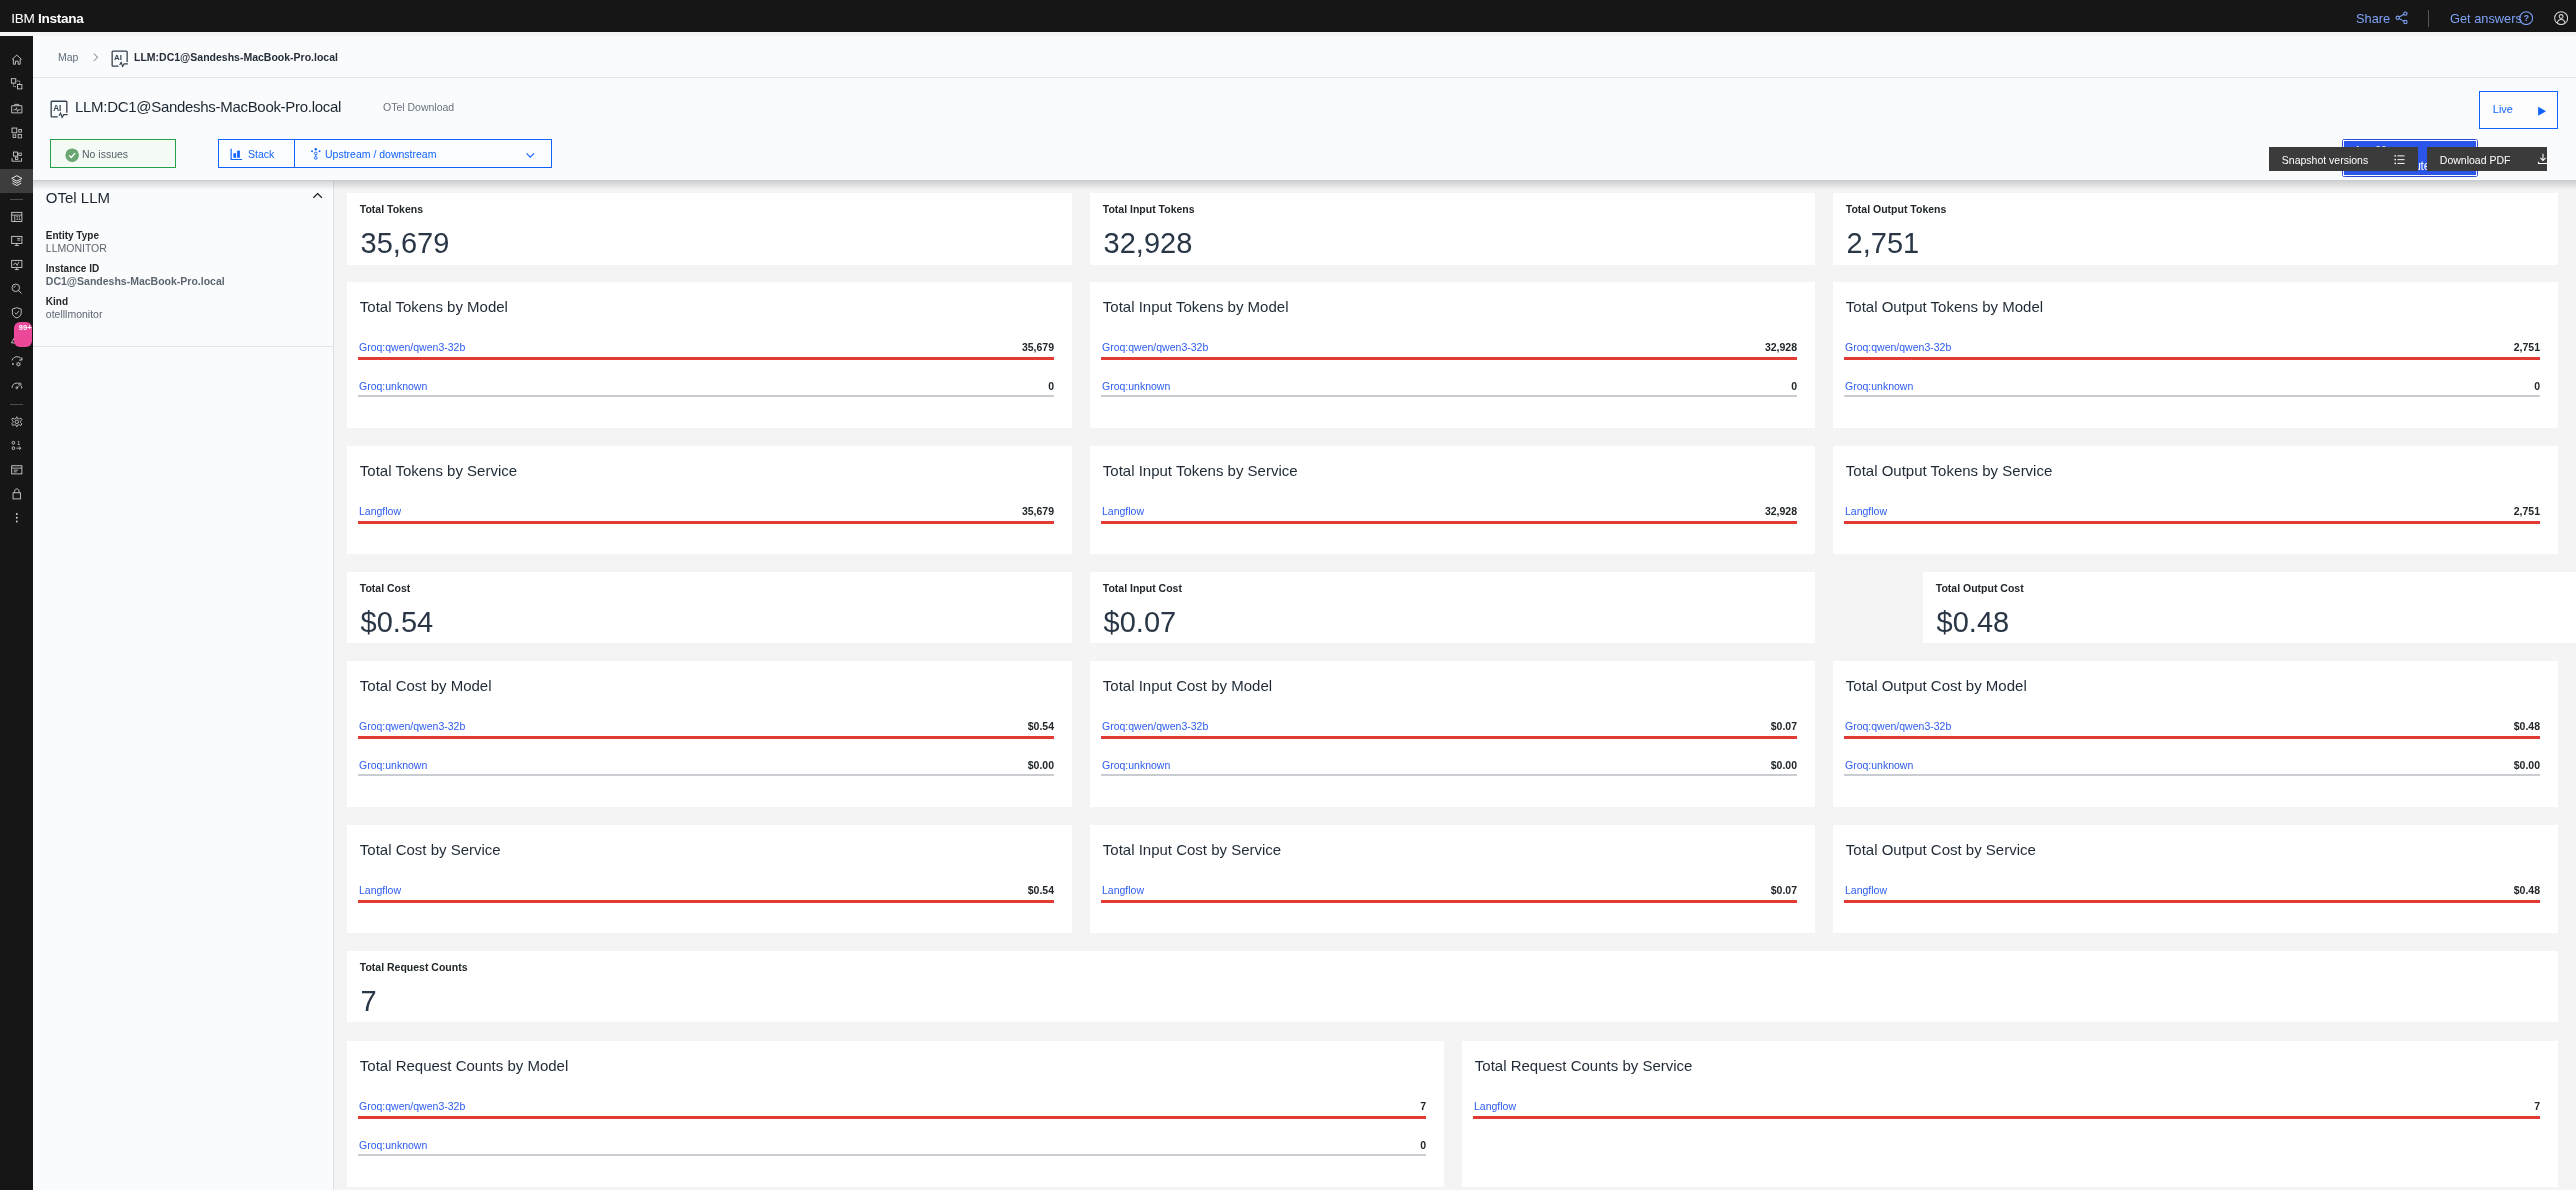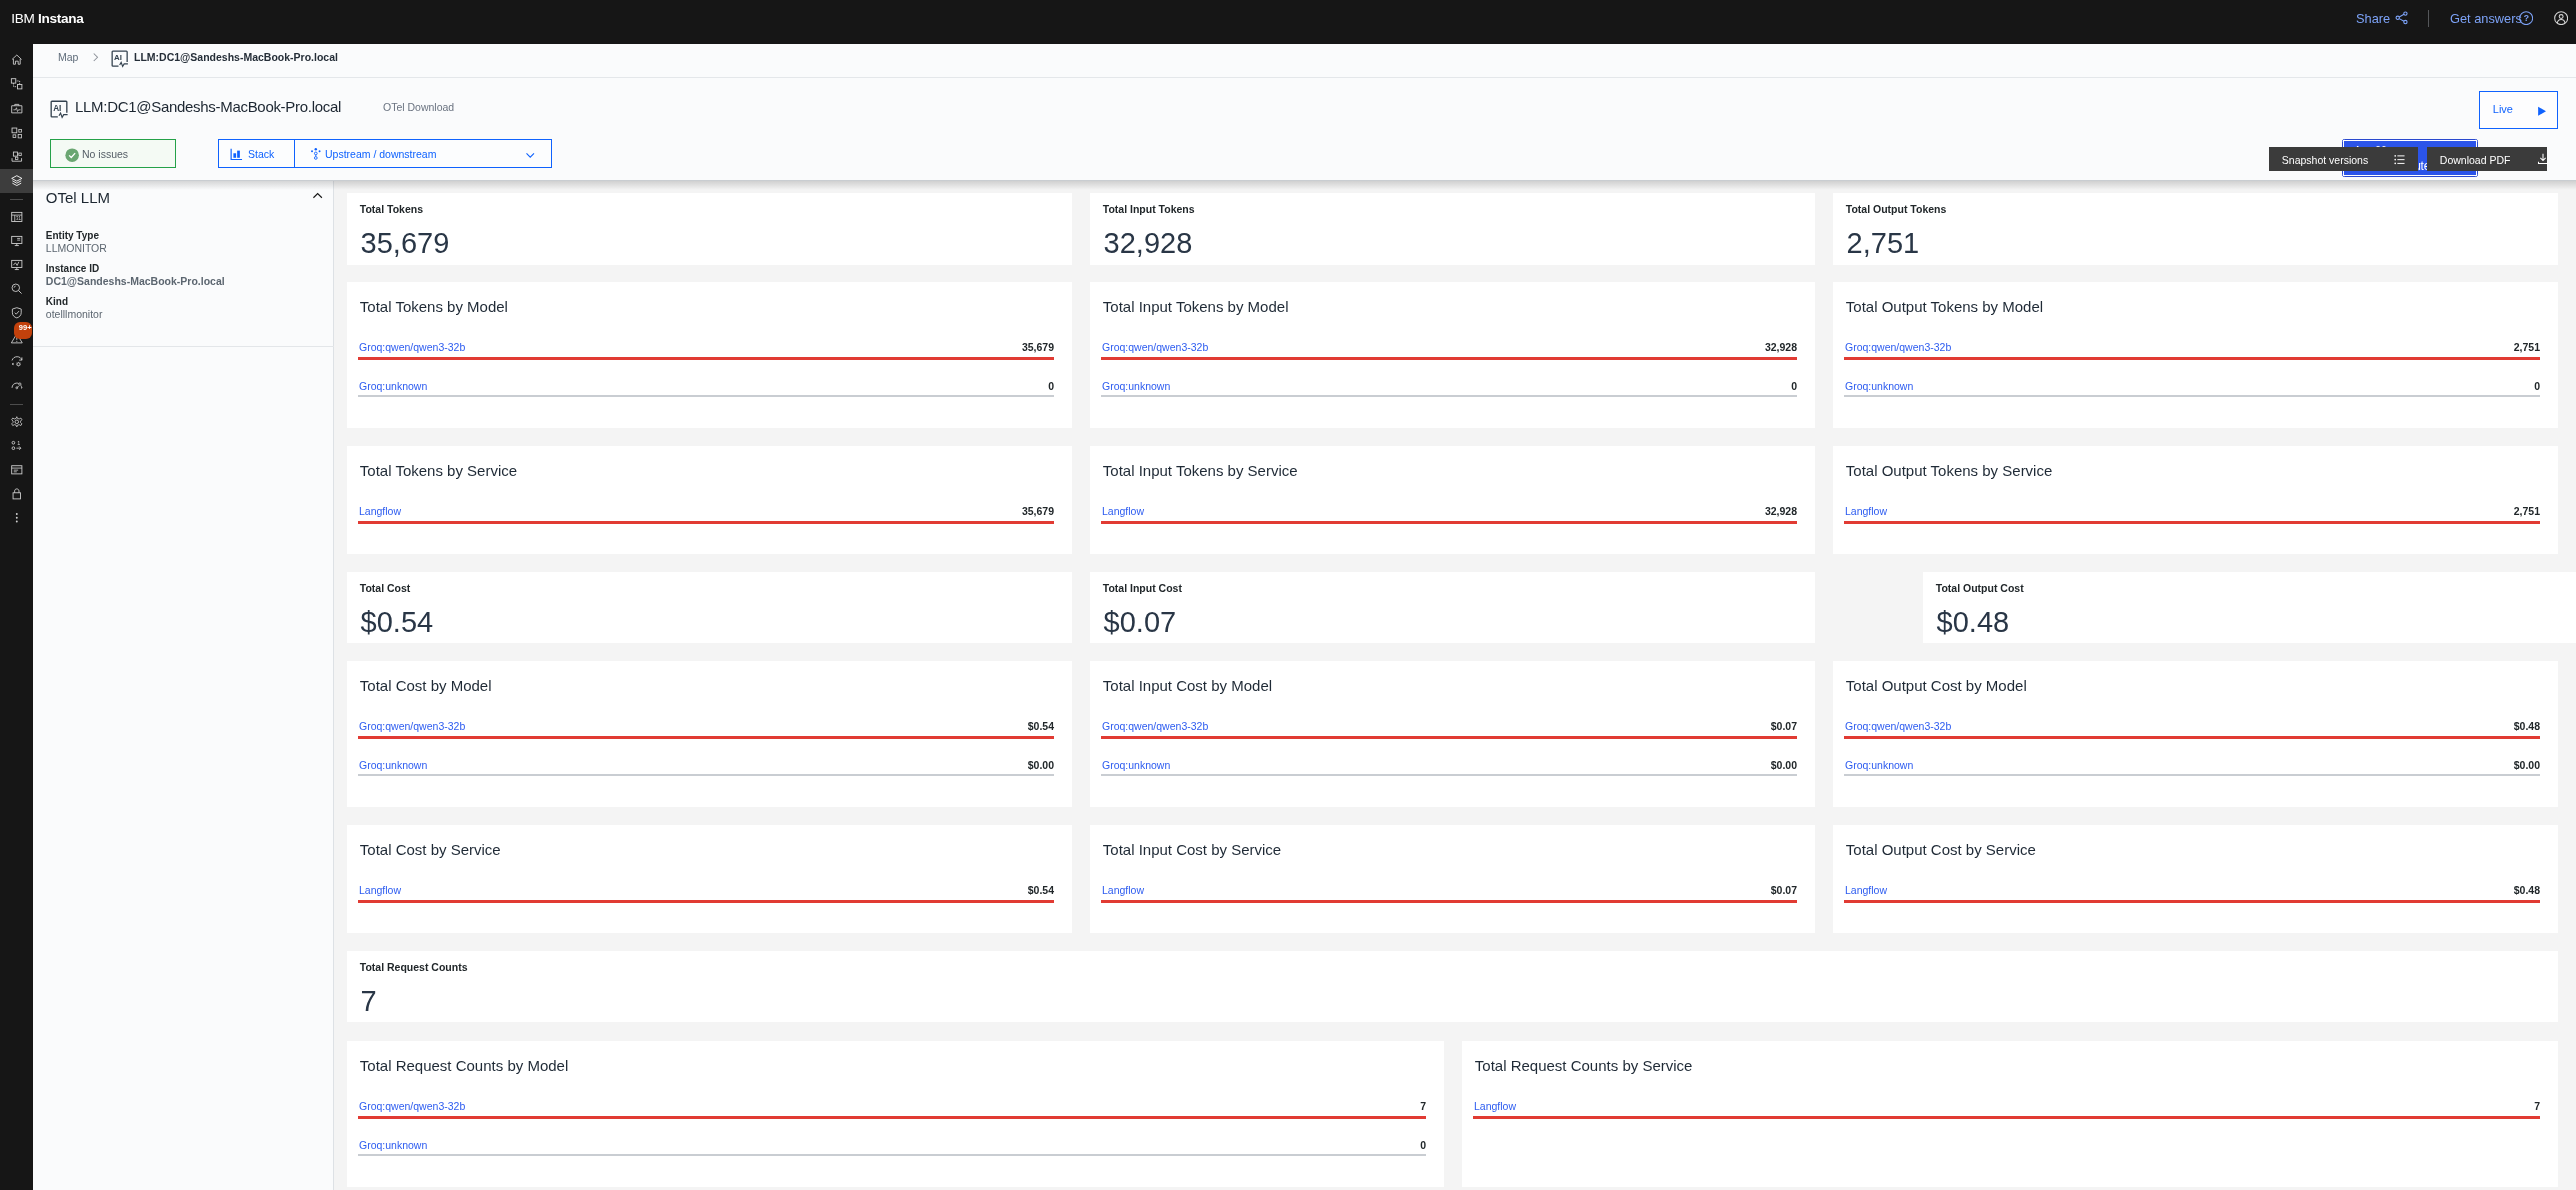--- a/index.html
+++ b/index.html
@@ -1,29 +1,29 @@
 <!DOCTYPE html>
 <html style="font-size:12px"><head>
 <meta charset="utf-8">
 <style>
 * { margin:0; padding:0; box-sizing:border-box; }
 html,body { width:2576px; height:1190px; }
 body { font-family:"Liberation Sans", sans-serif; background:#f4f4f4; position:relative; overflow:hidden; }
 .abs { position:absolute; }
 
-#topbar { position:absolute; left:0; top:0; width:2576px; height:44px; background:#161616; z-index:30; }
+#topbar { position:absolute; left:0; top:0; width:2576px; height:32px; background:#161616; z-index:30; }
 .brand { position:absolute; left:11.3px; top:10.5px; font-size:13.6px; color:#fff; letter-spacing:-0.3px; }
 .brand b { font-weight:700; }
 .hlink { position:absolute; top:10.5px; font-size:12.8px; color:#7da3f8; }
 
 #sidebar { position:absolute; left:0; top:36px; width:33px; height:1154px; background:#161616; z-index:25; }
 #sidebar .sel { position:absolute; left:0; top:133px; width:33px; height:24px; background:#3d3d3d; }
 .sic { position:absolute; left:9.8px; width:13.6px; height:13.6px; }
 .sdiv { position:absolute; left:9.8px; width:13.6px; height:0.8px; background:#4d4d4d; }
-.badge99 { position:absolute; left:14.3px; top:286px; width:17.3px; height:17px; background:#c2410c; border-radius:6px; color:#fff; font-size:7.5px; font-weight:700; text-align:right; line-height:11.3px; z-index:2; }
+.badge99 { position:absolute; left:14.3px; top:286px; width:17.3px; height:25px; background:#ec4899; border-radius:6px; color:#fff; font-size:7.5px; font-weight:700; text-align:right; line-height:11.3px; z-index:2; }
 
 #hdrbg { position:absolute; left:33px; top:36px; width:2543px; height:145px; background:#fafbfc; z-index:8; }
 #hdr { position:absolute; left:0; top:0; width:2576px; height:181px; z-index:10; }
 #hdr .bcrow { position:absolute; left:33px; top:36px; width:2543px; height:42px; border-bottom:0.8px solid #e4e7ea; }
 #hdrshadow { position:absolute; left:33px; top:181px; width:2543px; height:9px; background:linear-gradient(to bottom, rgba(22,22,22,0.16), rgba(22,22,22,0)); z-index:9; }
 #hdrline { position:absolute; left:0px; top:180px; width:2576px; height:1.1px; background:#c9cdd1; z-index:11; }
 .crumb-map { position:absolute; left:58px; top:51px; font-size:10.5px; color:#5f6c7a; }
 .crumb-title { position:absolute; left:134px; top:51px; font-size:10.5px; font-weight:700; color:#252e38; }
 .page-title { position:absolute; left:75px; top:98px; font-size:15px; color:#1c2631; letter-spacing:-0.3px; }
 .page-sub { position:absolute; left:383px; top:101px; font-size:10.5px; color:#6a7380; }

